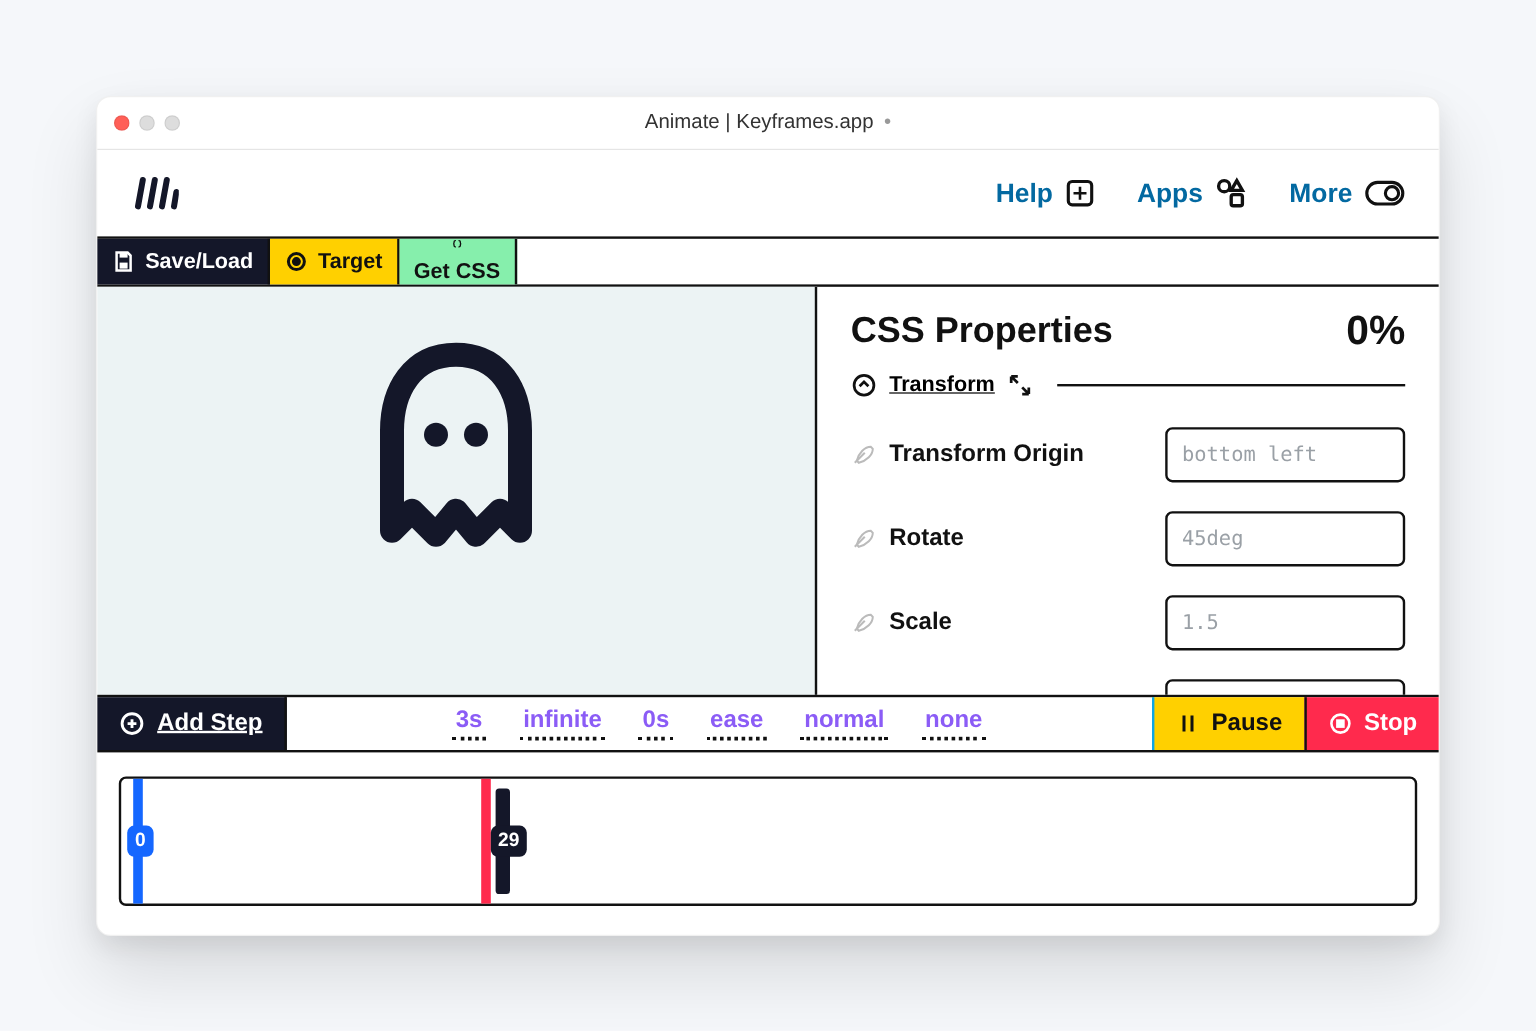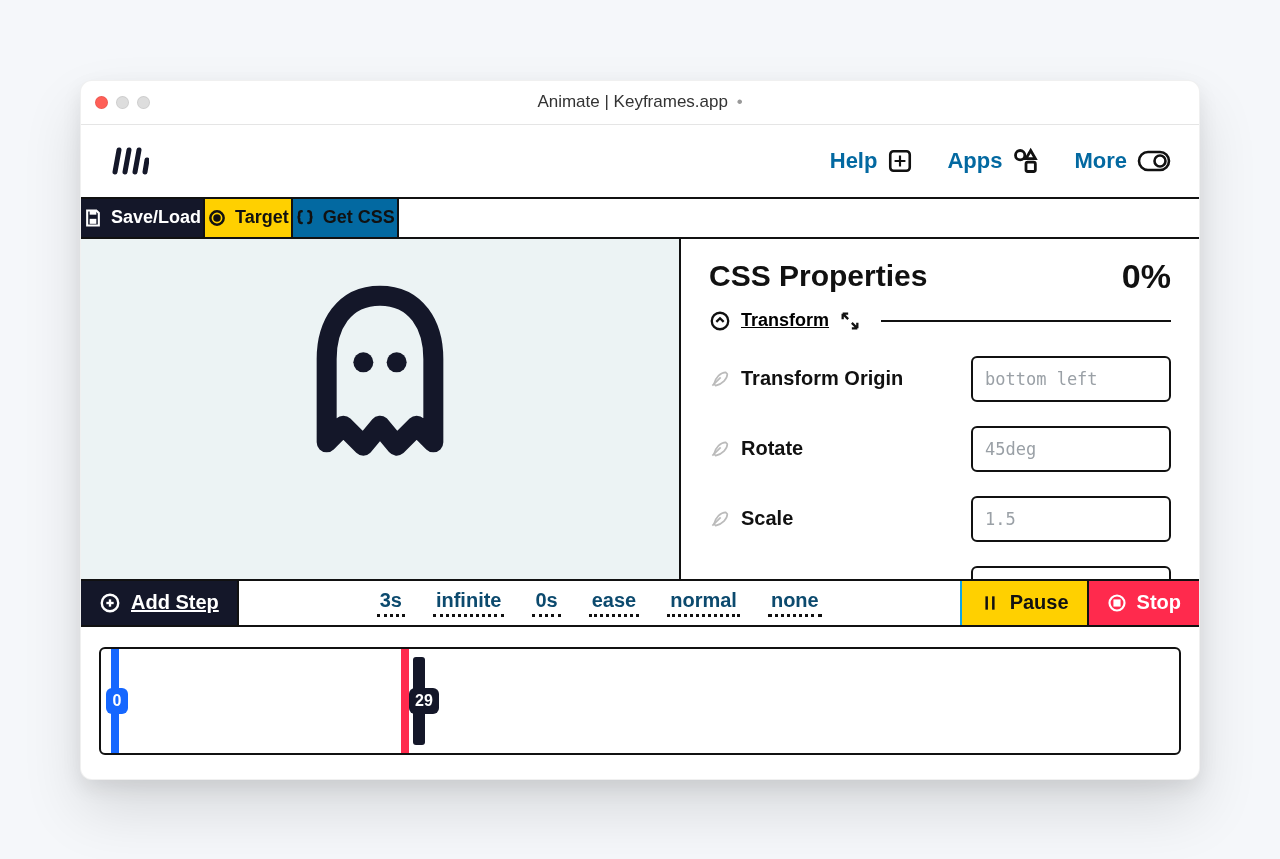--- a/index.html
+++ b/index.html
@@ -51,26 +51,26 @@
 .logo { display:flex; align-items:center;}
 .nav-right { display:flex; align-items:center; gap:34px; }
 .nav-item {
   display:flex; align-items:center; gap:10px;
   font-size:22px; font-weight:800; color:#0369a1; cursor:pointer;
 }
 .toolbar {
   display:flex; align-items:stretch; height:42px; border-top:2px solid #111; border-bottom:2px solid #111;
 }
 .tbtn {
-  display:flex; align-items:center; gap:8px; padding:0 2px;
+  display:flex; align-items:center; gap:8px; padding:0 12px;
   font-weight:800; font-size:18px; cursor:pointer; border-right:2px solid #111;
 }
 .tbtn.dark { background:#141729; color:#fff;}
 .tbtn.yellow { background:#ffd000; color:#111;}
-.tbtn.teal { background:#0369a1; color:#111;}
+.tbtn.teal { background:#86efac; color:#111;flex-direction:column;}
 .main {
   display:flex; flex:1; min-height:0;
 }
 .canvas {
   flex:0 0 600px; background:#ecf3f4; border-right:2px solid #111;
   display:flex; align-items:flex-start; justify-content:center; padding-top:40px;
 }
 .ghost-svg { color:#141729; }
 .props {
   flex:1; display:flex; flex-direction:column; padding:18px 28px 0 28px; overflow:hidden;
@@ -96,21 +96,21 @@
 .prop-input::placeholder { color:#9aa0a6; }
 .controls {
   display:flex; align-items:stretch; height:48px; border-top:2px solid #111; border-bottom:2px solid #111;
 }
 .cbtn {
   display:flex; align-items:center; gap:10px; padding:0 18px; font-weight:800; font-size:20px; cursor:pointer;
 }
 .cbtn.dark { background:#141729; color:#fff; border-right:2px solid #111;text-decoration:underline;}
 .params {
   flex:1; display:flex; align-items:center; justify-content:center; gap:28px;
-  font-size:20px; font-weight:800; color:#0c4a6e;
+  font-size:20px; font-weight:800; color:#8b5cf6;
 }
 .params span { border-bottom:3px dotted #111; padding:0 3px 2px;}
 .cbtn.yellow { background:#ffd000; color:#111; border-left:2px solid #0ea5e9;}
 .cbtn.red { background:#ff2a4d; color:#fff; border-left:2px solid #111;}
 .timeline {
   flex:0 0 auto; padding:20px 18px 24px 18px;
 }
 .track {
   position:relative; height:108px; border:2px solid #111; border-radius:6px; background:#fff;
 }

